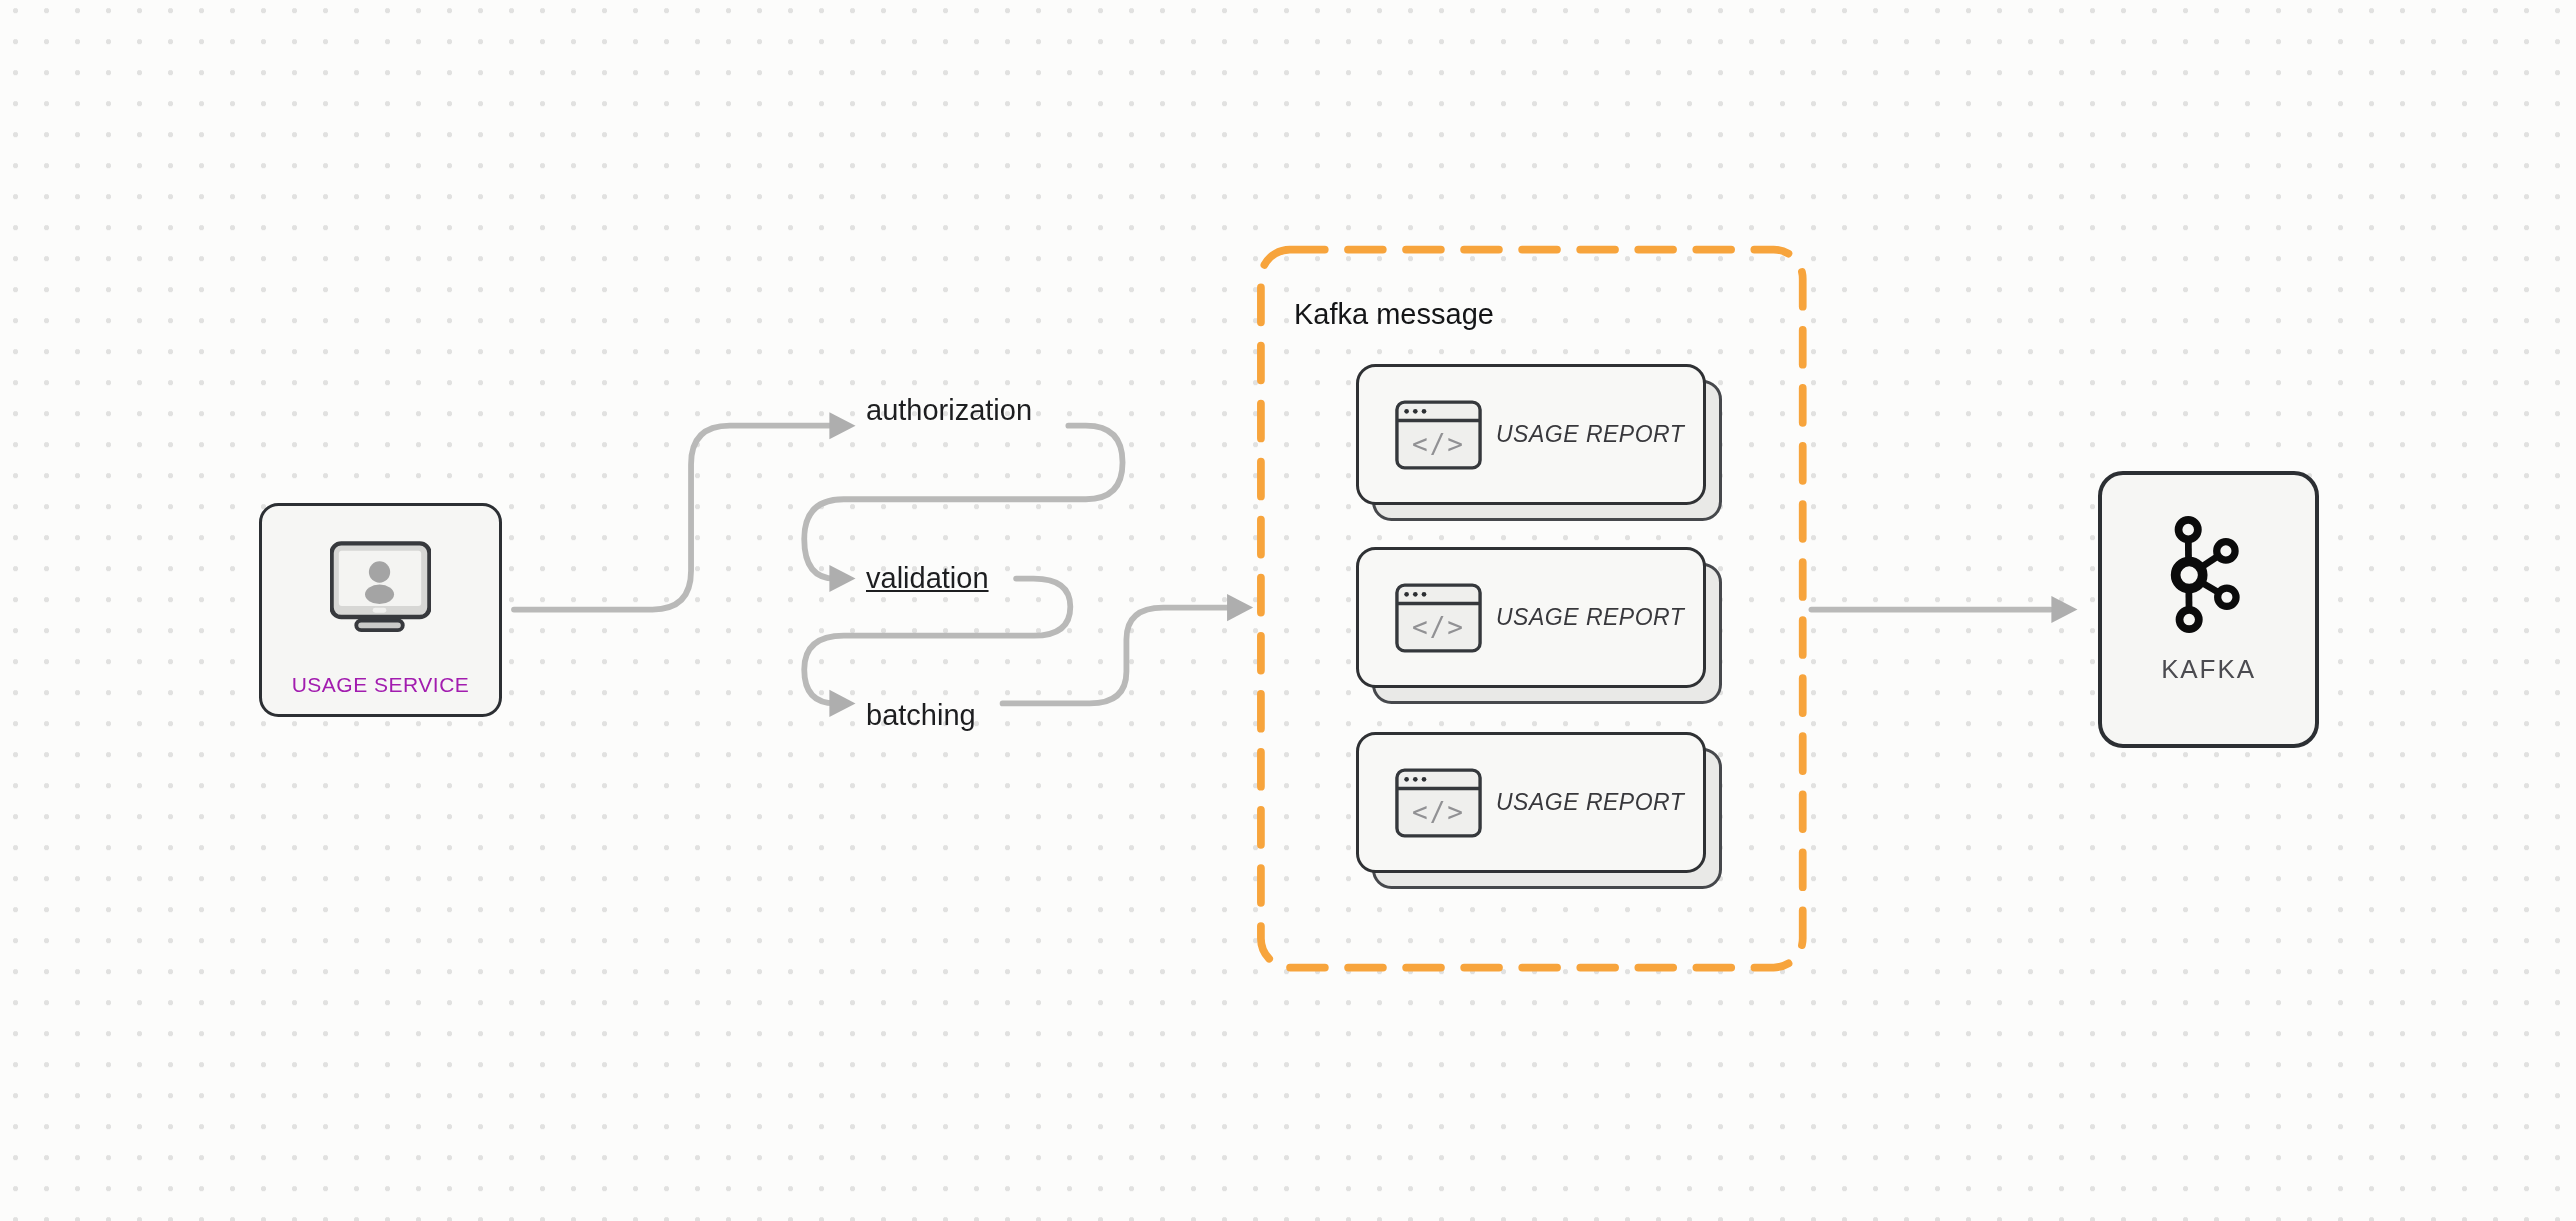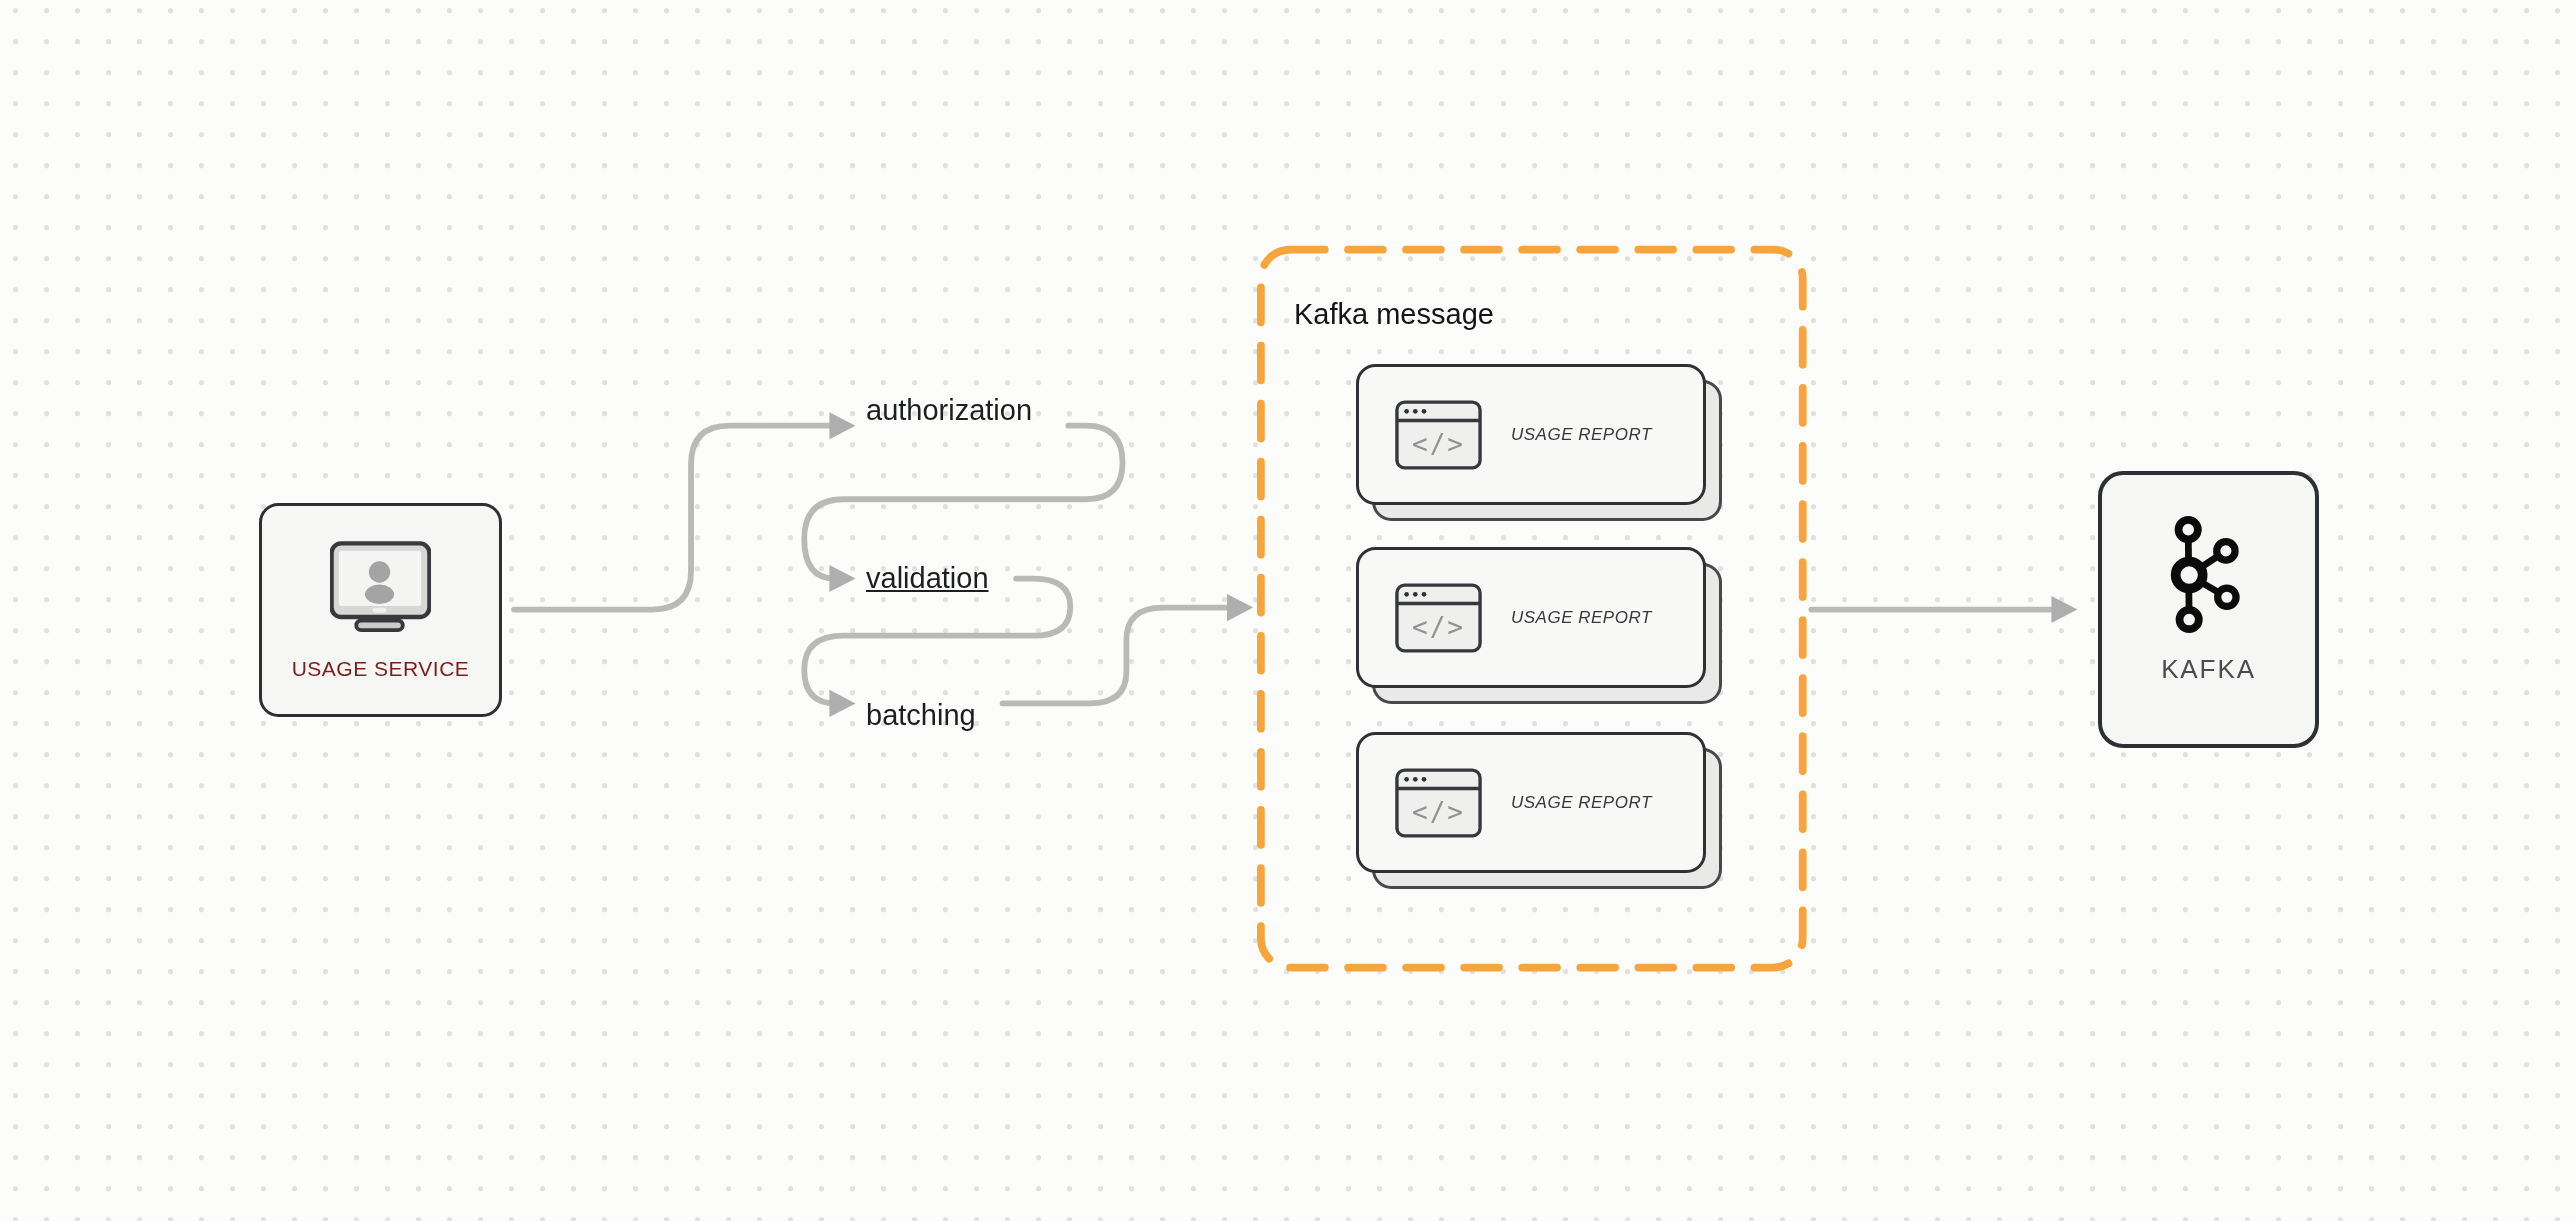--- a/index.html
+++ b/index.html
@@ -11,35 +11,35 @@
     background-size:31px 31px;background-position:0 -4.8px;
   }
   svg.overlay{position:absolute;left:0;top:0;z-index:1;}
   .node{
     position:absolute;z-index:2;box-sizing:border-box;
     background:#f6f6f4;border:3.9px solid #2c2f33;border-radius:19.4px;
     display:flex;flex-direction:column;align-items:center;
   }
   .node-usage{left:259px;top:503px;width:243px;height:214px;}
   .node-kafka{left:2098px;top:471px;width:221px;height:277px;border-width:4.8px;border-radius:25px;}
-  .node-label{font-size:21px;font-weight:500;color:#7f1d1d;letter-spacing:0.5px;line-height:21px;margin-top:24px;}
+  .node-label{font-size:21px;font-weight:500;color:#a21caf;letter-spacing:0.5px;line-height:21px;margin-top:40px;}
   .kafka-label{font-size:26px;font-weight:500;color:#4b4b50;letter-spacing:1.9px;line-height:26px;margin-top:16px;}
   .step-label{
     position:absolute;z-index:2;left:866px;font-size:29px;font-weight:500;
     color:#1d1e20;line-height:29px;white-space:nowrap;
   }
   .group-title{
     position:absolute;z-index:2;left:1294px;top:300px;font-size:29px;font-weight:500;
     color:#141517;line-height:29px;white-space:nowrap;
   }
   .card-wrap{position:absolute;z-index:2;left:1356px;width:350px;height:141px;}
   .card-back,.card-front{position:absolute;box-sizing:border-box;width:350px;height:141px;border-radius:19.4px;}
   .card-back{left:15.5px;top:15.5px;background:#e9e9e7;border:3.9px solid #46484c;}
   .card-front{left:0;top:0;background:#f8f8f6;border:3.9px solid #2f3134;display:flex;align-items:center;padding-left:36px;}
-  .card-label{font-size:17px;font-style:italic;font-weight:500;color:#38383c;letter-spacing:0.5px;margin-left:29px;white-space:nowrap;}
+  .card-label{font-size:23px;font-style:italic;font-weight:500;color:#38383c;letter-spacing:0.5px;margin-left:14px;white-space:nowrap;}
   .icon-block{display:block;}
   .monitor-icon{margin-top:35px;}
   .kafka-logo{margin-top:39px;}
 </style>
 </head>
 <body>
 
 <div class="canvas">
 
   <svg class="overlay" width="2576" height="1221" viewBox="0 0 2662 1262">

